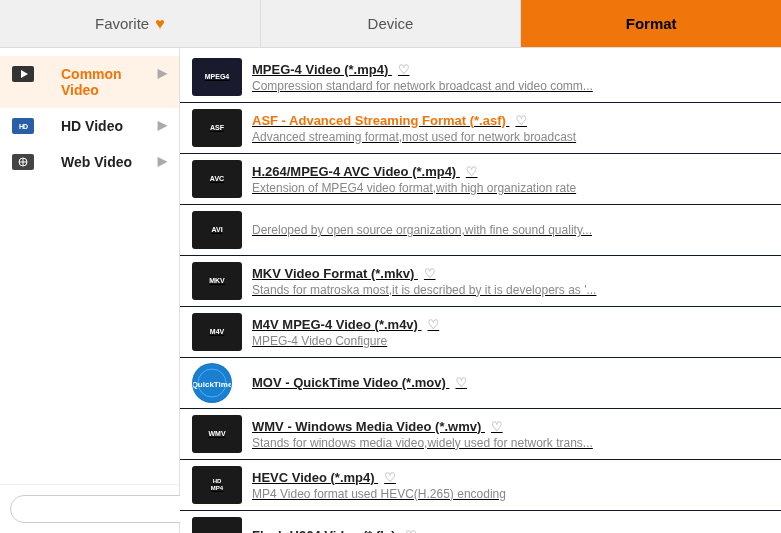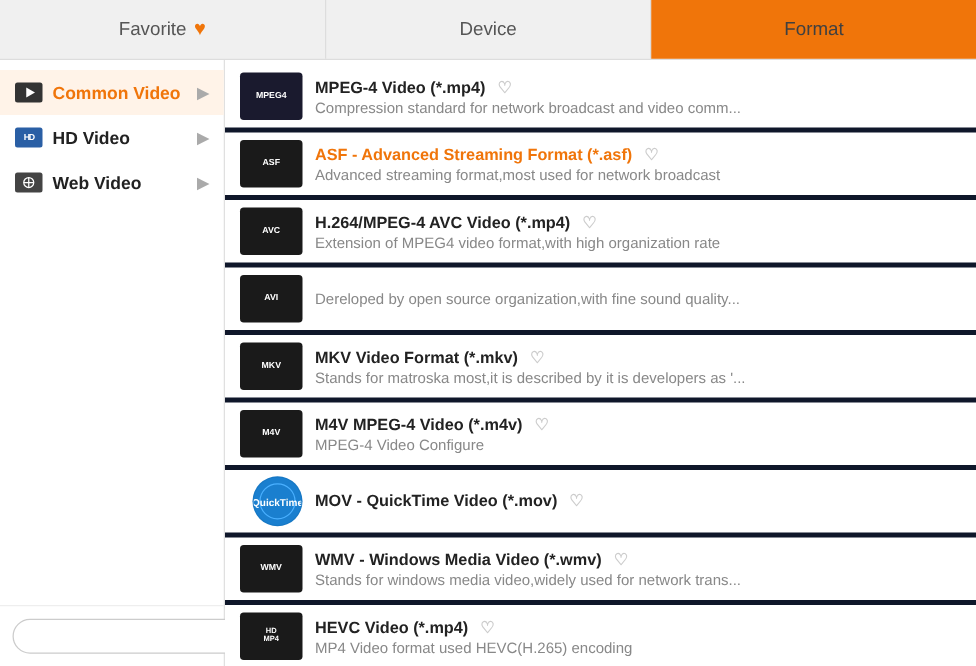--- a/index.html
+++ b/index.html
@@ -25,22 +25,22 @@
       justify-content: center;
       font-size: 15px;
       color: #555;
       cursor: pointer;
       border-right: 1px solid #ddd;
       text-align: right;
     }
     .tab:last-child { border-right: none; }
     .tab.active {
       background: #f0750a;
-      color: #404040;
-      font-weight: normal;
+      color: #000000;
+      font-weight: bold;
     }
     .tab-heart {
       margin-left: 6px;
       color: #f0750a;
       font-size: 16px;
     }
 
     
     .main {
       display: flex;
@@ -53,26 +53,26 @@
       background: #fff;
       border-right: 1px solid #e0e0e0;
       padding-top: 8px;
       display: flex;
       flex-direction: column;
       justify-content: space-between;
     }
     .sidebar-items { flex: 1; }
     .sidebar-item {
       display: flex;
-      align-items: center;
       padding: 10px 12px;
       cursor: pointer;
       font-size: 14px;
       font-weight: bold;
       color: #222;
+      gap: 19px;
     }
     .sidebar-item.active { background: #fff3e8; color: #f0750a; }
     .sidebar-icon {
       width: 22px;
       height: 16px;
       background: #333;
       border-radius: 2px;
       margin-right: 8px;
       display: flex;
       align-items: center;
@@ -120,22 +120,23 @@
     .format-list {
       flex: 1;
       overflow-y: auto;
       background: #fff;
       padding: 4px 0;
     }
     .format-item {
       display: flex;
       align-items: center;
       padding: 6px 12px;
-      border-bottom: 4px solid #0f172a;
-      cursor: pointer;
+      border-bottom: 1px solid #0f172a;
+      cursor: pointer;
+      text-decoration: underline;
     }
     .format-thumb {
       width: 50px;
       height: 38px;
       background: #222;
       border-radius: 3px;
       margin-right: 10px;
       flex-shrink: 0;
       display: flex;
       align-items: center;
@@ -318,21 +319,21 @@
         <div class="format-thumb m4v">
           <div class="format-thumb-label">M4V</div>
         </div>
         <div class="format-info">
           <div class="format-title">M4V MPEG-4 Video (*.m4v) <span class="heart-icon">♡</span></div>
           <div class="format-desc">MPEG-4 Video Configure</div>
         </div>
       </div>
 
       <div class="format-item">
-        <div style="width:50px;height:38px;display:flex;align-items:center;justify-content:flex-end;margin-right:10px;flex-shrink:0;">
+        <div style="width:50px;height:38px;display:flex;align-items:center;justify-content:flex-start;margin-right:10px;flex-shrink:0;">
           <div class="mov-icon">
             <svg width="38" height="38" viewBox="0 0 38 38">
               <circle cx="19" cy="19" r="19" fill="#1a7fcf"></circle>
               <circle cx="19" cy="19" r="14" fill="none" stroke="#4ab0ff" stroke-width="1"></circle>
               <text x="19" y="23" text-anchor="middle" fill="#fff" font-size="8" font-weight="bold">QuickTime</text>
             </svg>
           </div>
         </div>
         <div class="format-info">
           <div class="format-title">MOV - QuickTime Video (*.mov) <span class="heart-icon">♡</span></div>

